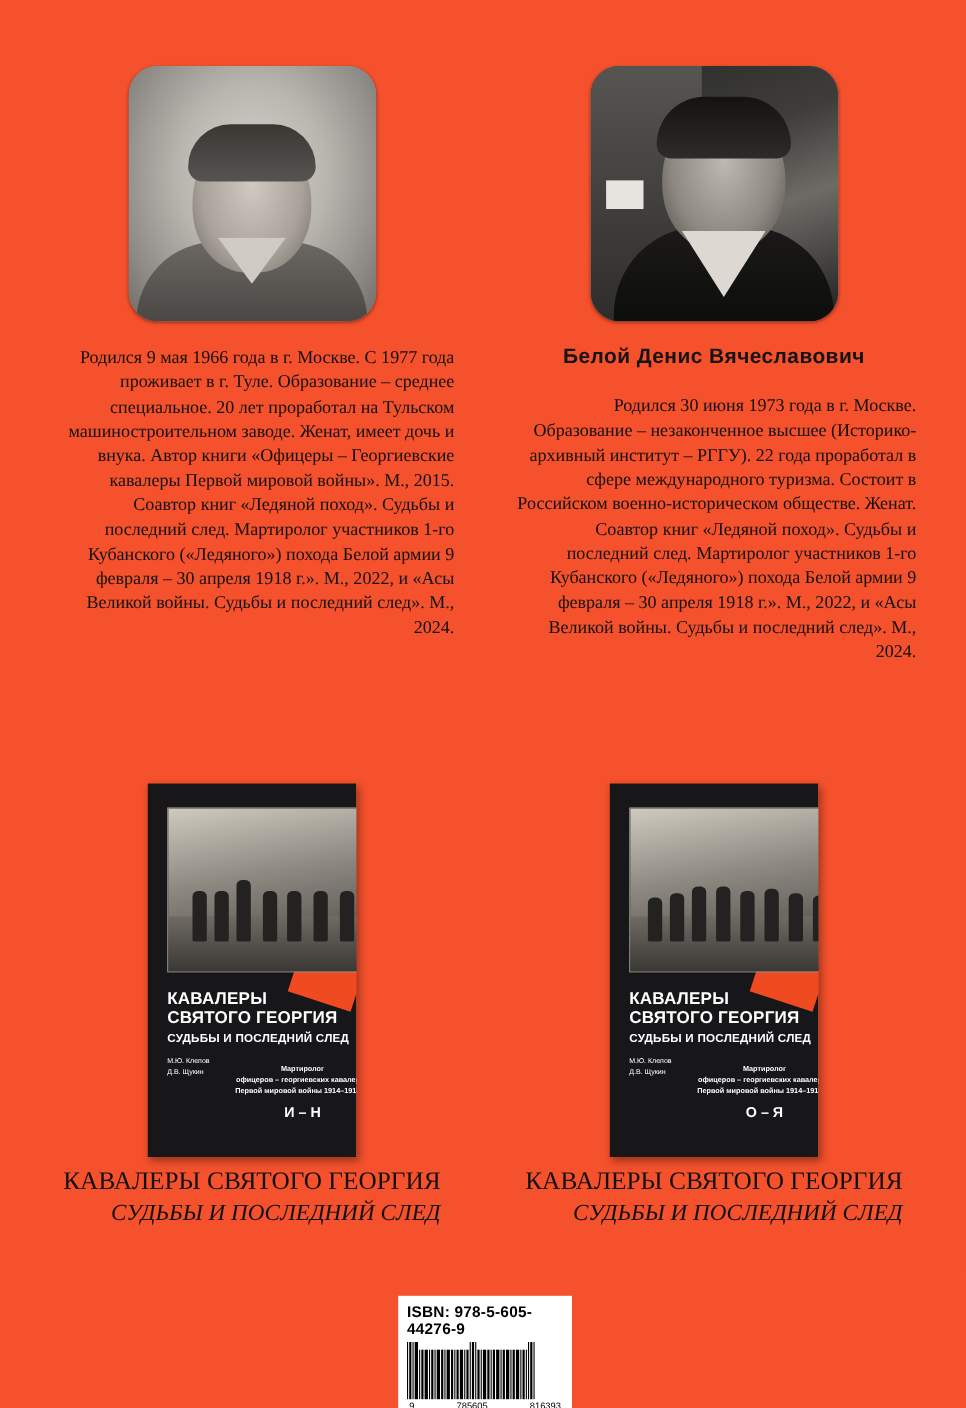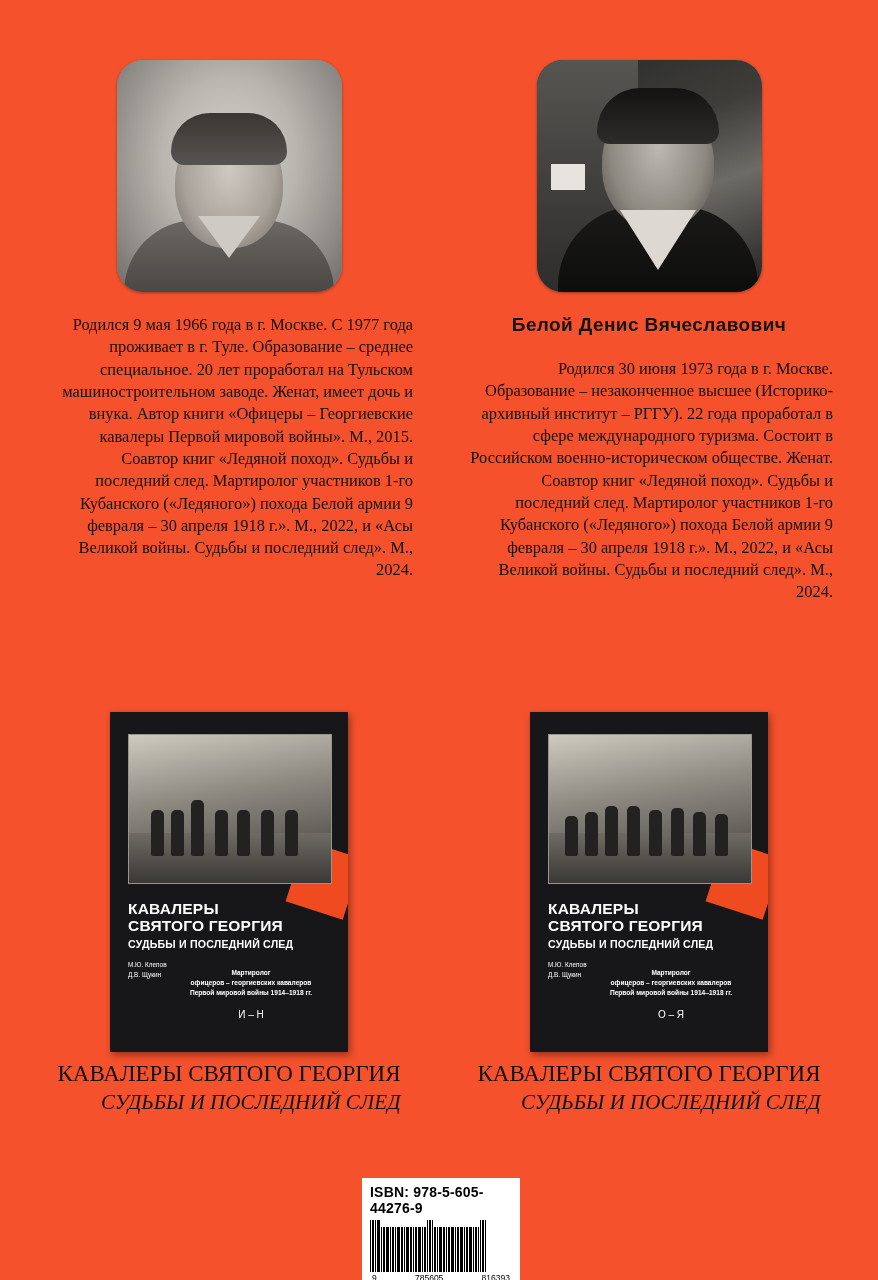--- a/index.html
+++ b/index.html
@@ -187,21 +187,21 @@
     justify-content: center;
     gap: 52px;
   }
   .book-col {
     width: 368px;
     display: flex;
     flex-direction: column;
     align-items: center;
   }
   .cover {
-    width: 238px;
+    width: 190px;
     height: 340px;
     background: #f04a21;
     position: relative;
     overflow: hidden;
     box-shadow: 2px 3px 7px rgba(0,0,0,0.38);
   }
   .cover .blackshape {
     position: absolute;
     left: 0; top: 0;
     width: 100%;
@@ -275,23 +275,23 @@
     top: 256px;
     width: 162px;
     text-align: center;
     color: #fff;
     font-family: "Liberation Sans", sans-serif;
     font-size: 6.6px;
     line-height: 1.55;
     font-weight: bold;
   }
   .cover .volume {
-    margin-top: 8px;
-    font-size: 10px;
-    font-weight: normal;
+    margin-top: 2px;
+    font-size: 13px;
+    font-weight: bold;
   }
 
   .book-title {
     margin-top: 8px;
     text-align: right;
     font-size: 23px;
     line-height: 1.22;
     color: #111;
   }
   .book-title .sub {

